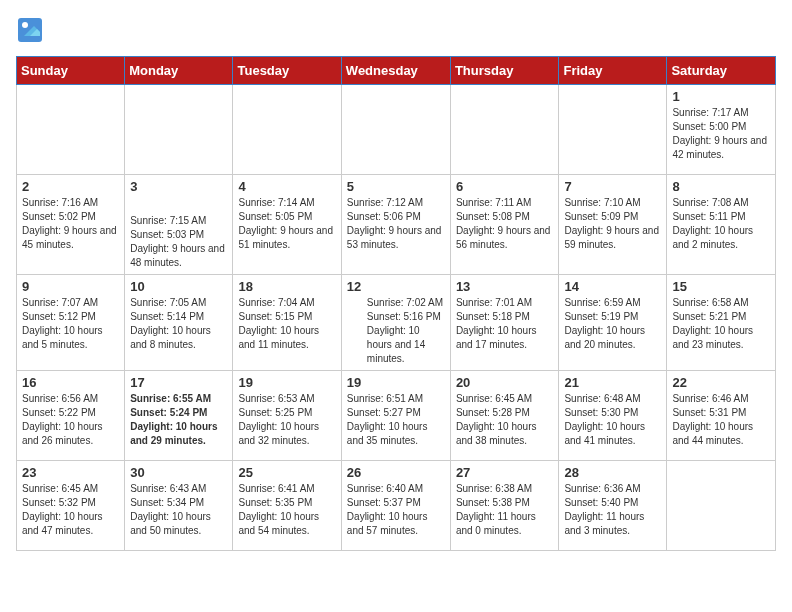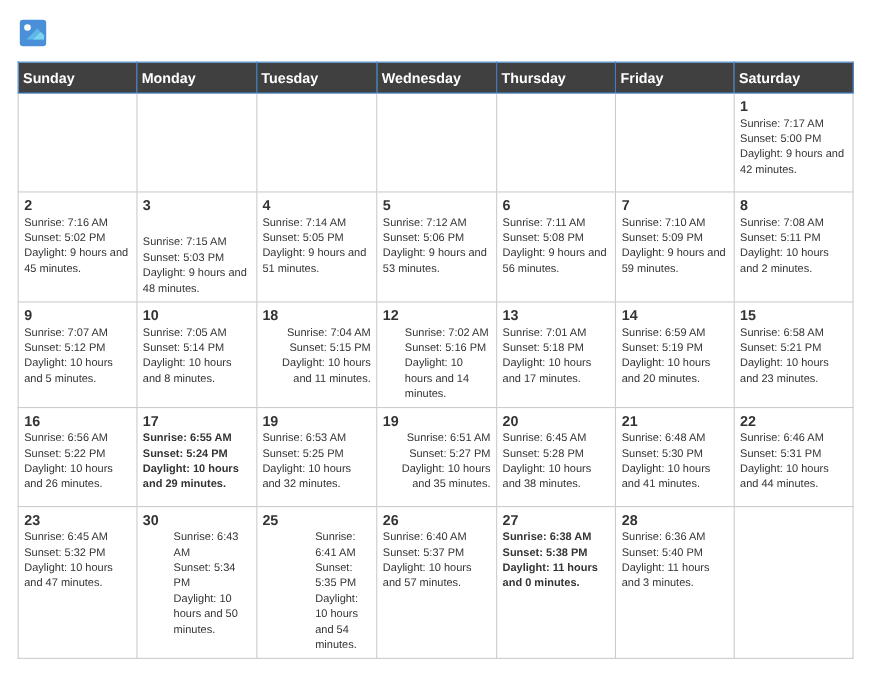--- a/index.html
+++ b/index.html
@@ -51,21 +51,21 @@
     .location {
       font-size: 14px;
       color: #555;
     }
     .calendar {
       width: 100%;
       border-collapse: collapse;
       border: 1px solid #ccc;
     }
     .calendar th {
-      background-color: #404040;
+      background-color: #b91c1c;
       color: #fff;
       font-size: 13px;
       font-weight: bold;
       padding: 6px 4px;
       text-align: left;
       border: 1px solid #3a7fc7;
     }
     .calendar td {
       border: 1px solid #ccc;
       vertical-align: top;
@@ -192,21 +192,21 @@
 Daylight: 10 hours and 5 minutes.</div>
         </td>
         <td>
           <span class="day-num">10</span>
           <div class="day-info" style="white-space: pre-line;">Sunrise: 7:05 AM
 Sunset: 5:14 PM
 Daylight: 10 hours and 8 minutes.</div>
         </td>
         <td>
           <span class="day-num">18</span>
-          <div class="day-info" style="white-space: pre-line; text-align: right;">Sunrise: 7:04 AM
+          <div class="day-info" style="white-space: pre-line;">Sunrise: 7:04 AM
 Sunset: 5:15 PM
 Daylight: 10 hours and 11 minutes.</div>
         </td>
         <td>
           <span class="day-num">12</span>
           <div class="day-info" style="white-space: pre-line; margin-left: 20px;">Sunrise: 7:02 AM
 Sunset: 5:16 PM
 Daylight: 10 hours and 14 minutes.</div>
         </td>
         <td>
@@ -242,21 +242,21 @@
 Daylight: 10 hours and 29 minutes.</div>
         </td>
         <td>
           <span class="day-num">19</span>
           <div class="day-info" style="white-space: pre-line;">Sunrise: 6:53 AM
 Sunset: 5:25 PM
 Daylight: 10 hours and 32 minutes.</div>
         </td>
         <td>
           <span class="day-num">19</span>
-          <div class="day-info" style="white-space: pre-line; text-align: right;">Sunrise: 6:51 AM
+          <div class="day-info" style="white-space: pre-line;">Sunrise: 6:51 AM
 Sunset: 5:27 PM
 Daylight: 10 hours and 35 minutes.</div>
         </td>
         <td>
           <span class="day-num">20</span>
           <div class="day-info" style="white-space: pre-line;">Sunrise: 6:45 AM
 Sunset: 5:28 PM
 Daylight: 10 hours and 38 minutes.</div>
         </td>
         <td>
@@ -274,39 +274,39 @@
       </tr>
       <tr>
         <td>
           <span class="day-num">23</span>
           <div class="day-info" style="white-space: pre-line;">Sunrise: 6:45 AM
 Sunset: 5:32 PM
 Daylight: 10 hours and 47 minutes.</div>
         </td>
         <td>
           <span class="day-num">30</span>
-          <div class="day-info" style="white-space: pre-line; margin-left: 28px;">Sunrise: 6:43 AM
+          <div class="day-info" style="white-space: pre-line;">Sunrise: 6:43 AM
 Sunset: 5:34 PM
 Daylight: 10 hours and 50 minutes.</div>
         </td>
         <td>
           <span class="day-num">25</span>
-          <div class="day-info" style="white-space: pre-line; margin-left: 48px;">Sunrise: 6:41 AM
+          <div class="day-info" style="white-space: pre-line;">Sunrise: 6:41 AM
 Sunset: 5:35 PM
 Daylight: 10 hours and 54 minutes.</div>
         </td>
         <td>
           <span class="day-num">26</span>
           <div class="day-info" style="white-space: pre-line;">Sunrise: 6:40 AM
 Sunset: 5:37 PM
 Daylight: 10 hours and 57 minutes.</div>
         </td>
         <td>
           <span class="day-num">27</span>
-          <div class="day-info" style="white-space: pre-line; font-weight: bold;">Sunrise: 6:38 AM
+          <div class="day-info" style="white-space: pre-line;">Sunrise: 6:38 AM
 Sunset: 5:38 PM
 Daylight: 11 hours and 0 minutes.</div>
         </td>
         <td>
           <span class="day-num">28</span>
           <div class="day-info" style="white-space: pre-line;">Sunrise: 6:36 AM
 Sunset: 5:40 PM
 Daylight: 11 hours and 3 minutes.</div>
         </td>
         <td class="empty-cell"></td>

